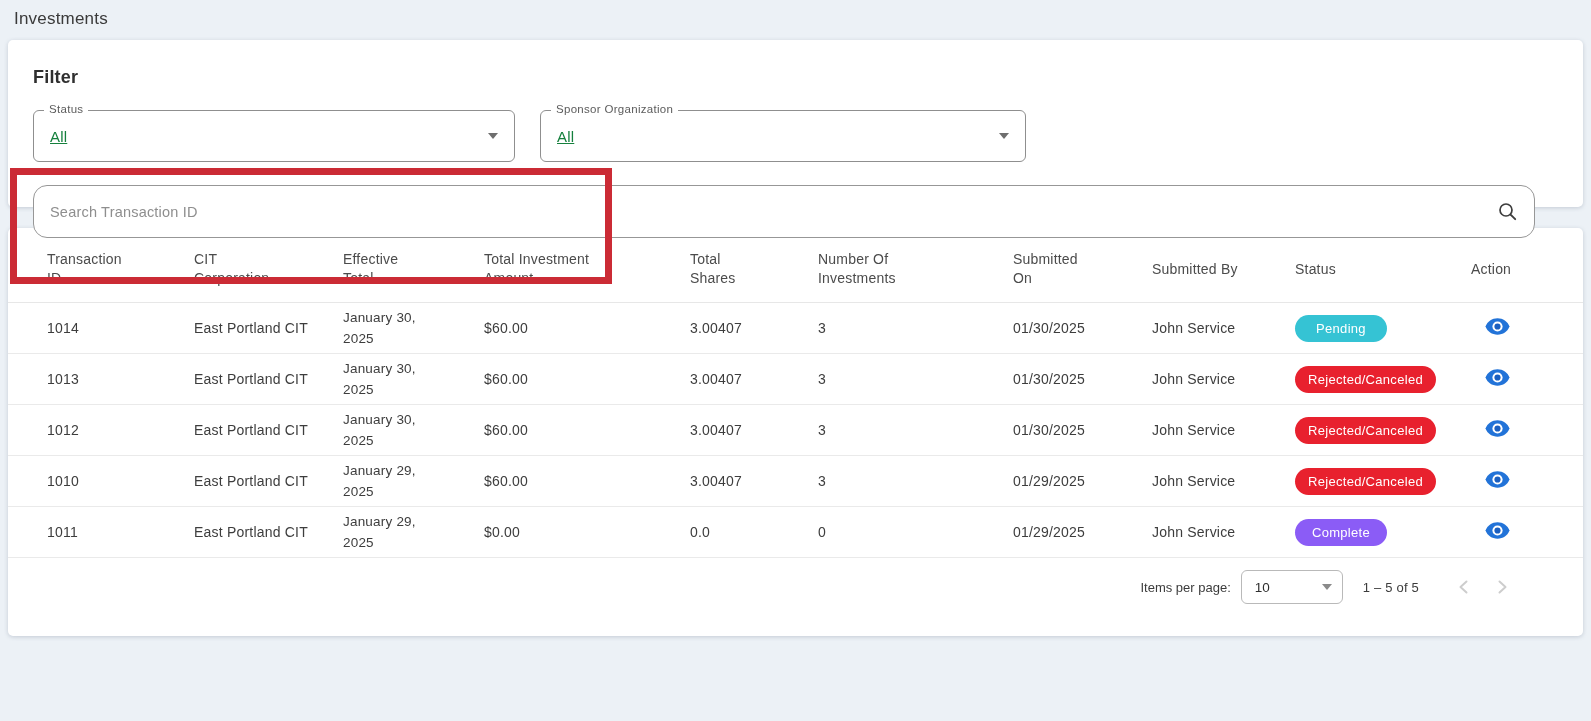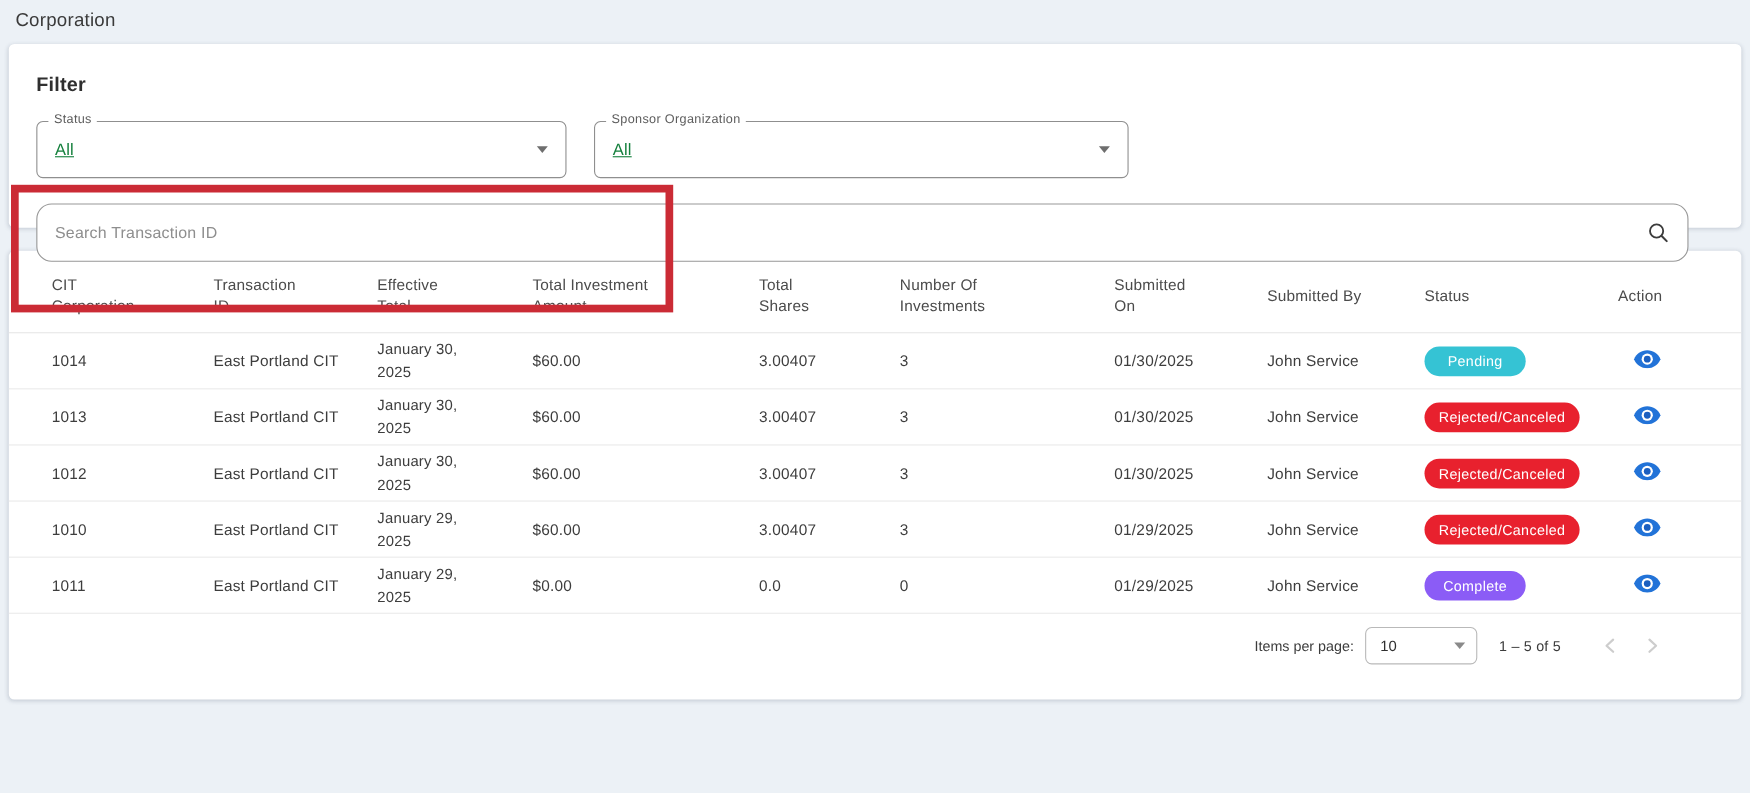--- a/index.html
+++ b/index.html
@@ -82,21 +82,21 @@
     padding: 0 10px 0 13px; cursor: pointer; font-size: 13.5px; color: #2f2f2f;
   }
   .pp-select .caret { border-top-color: #8a8a8a; }
   .range { margin-left: 20px; letter-spacing:.2px; }
   .chev { display: inline-flex; align-items: center; justify-content: center; width: 38px; height: 38px; cursor: default; }
   .chev.prev { margin-left: 26px; }
 </style>
 </head>
 <body>
 
-<div class="page-title">Corporation</div>
+<div class="page-title">Investments</div>
 
 <section class="card filter-card">
   <div class="filter-heading">Filter</div>
   <div class="selects-row">
     <div class="mat-field status-field">
       <span class="flabel">Status</span>
       <span class="fvalue">All</span>
       <span class="caret"></span>
     </div>
     <div class="mat-field sponsor-field">
@@ -113,22 +113,22 @@
         <line x1="13.6" y1="13.6" x2="18.2" y2="18.2" stroke="#3d3d3d" stroke-width="1.9" stroke-linecap="round"></line>
       </svg>
     </span>
   </div>
 </section>
 
 <div class="annotation-box" style="border-color: rgb(203, 43, 53);"></div>
 
 <section class="card table-card">
   <div class="grid thead">
+    <div class="hcell">Transaction ID</div>
     <div class="hcell">CIT Corporation</div>
-    <div class="hcell">Transaction ID</div>
     <div class="hcell">Effective Total</div>
     <div class="hcell">Total Investment Amount</div>
     <div class="hcell">Total Shares</div>
     <div class="hcell">Number Of Investments</div>
     <div class="hcell">Submitted On</div>
     <div class="hcell">Submitted By</div>
     <div class="hcell">Status</div>
     <div class="hcell">Action</div>
   </div>
 

